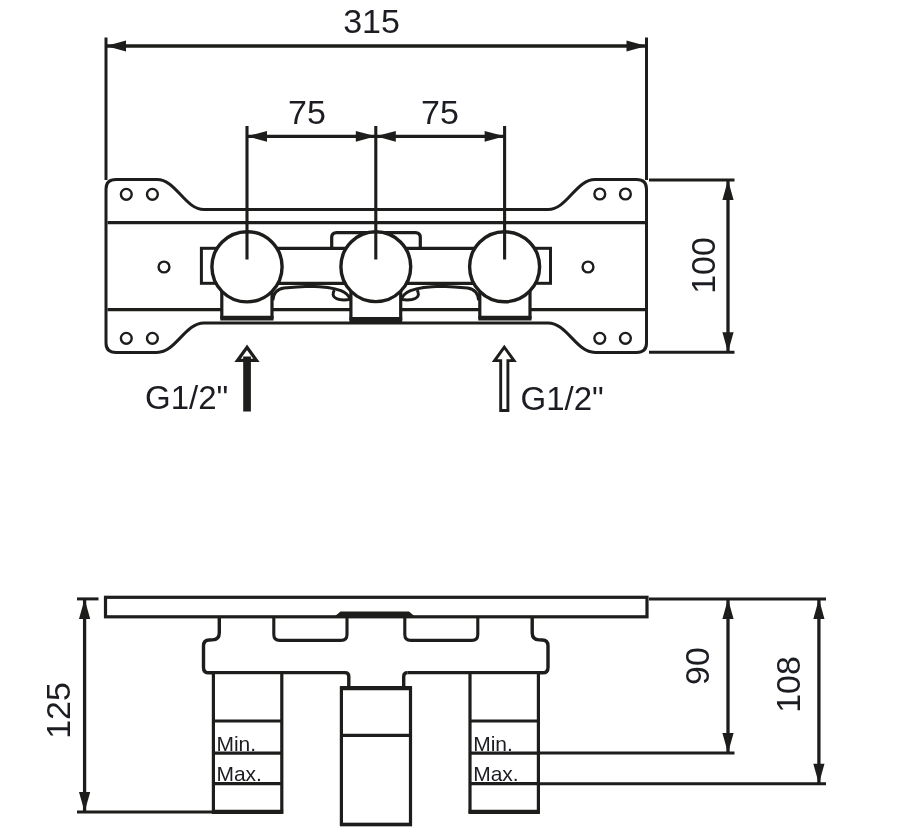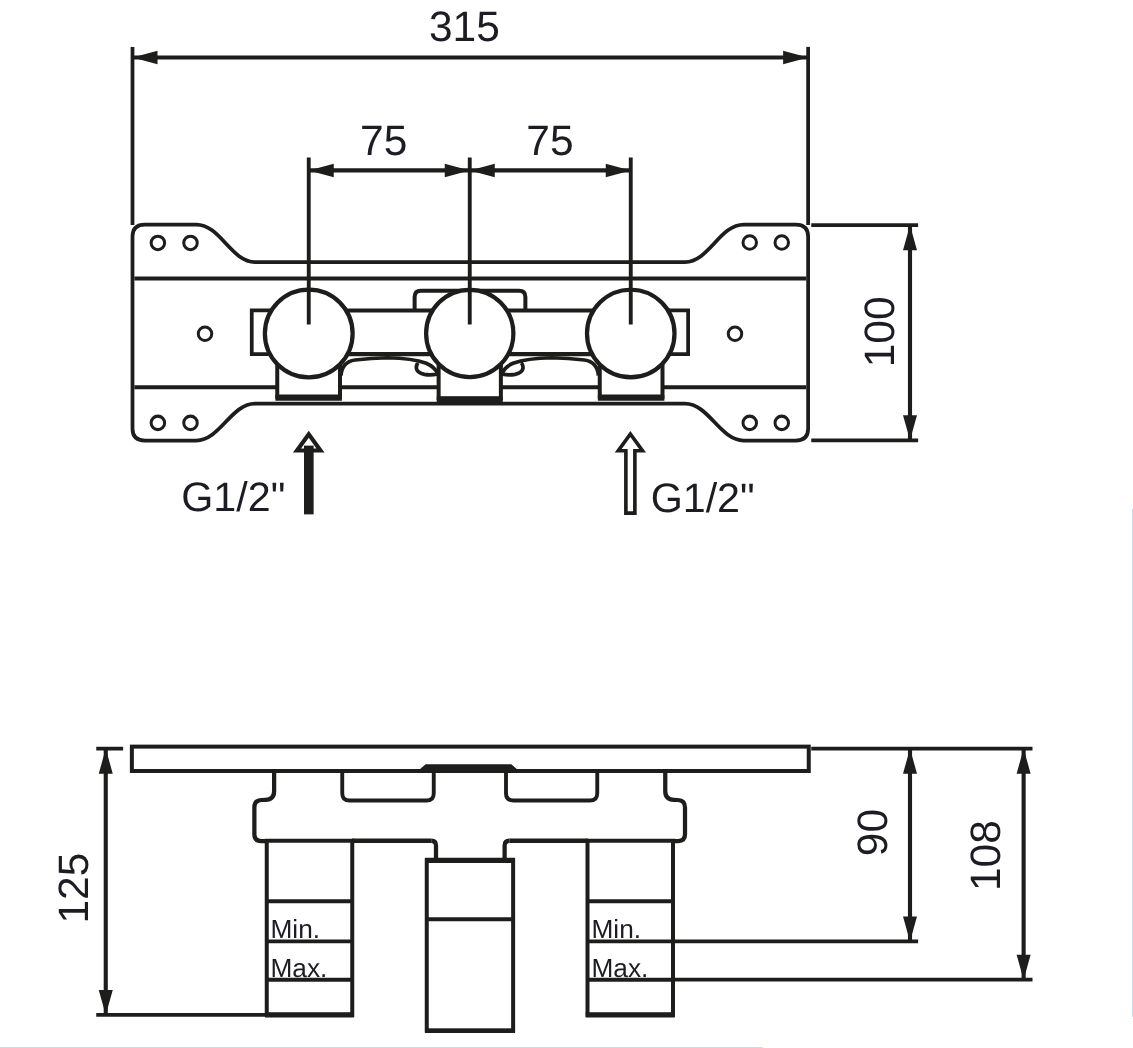--- a/index.html
+++ b/index.html
@@ -1,16 +1,16 @@
 <!DOCTYPE html>
 <html><head>
 <meta charset="utf-8">
 <style>
   html,body{margin:0;padding:0;background:#ffffff;}
-  .wrap{width:906px;height:838px;background:#0369a1;position:relative;}
+  .wrap{width:906px;height:838px;background:#8b5cf6;position:relative;}
   text{font-family:"Liberation Sans",sans-serif;fill:#1b1d22;}
 </style>
 </head>
 <body>
 <div class="wrap">
 <svg width="906" height="838" viewBox="0 0 906 838">
 
 <rect x="0" y="0" width="906" height="838" fill="#ffffff"></rect>
 
 <path d="M106,189 Q106,179.6 116,179.6 L157,179.6 C176,179.6 185,209.6 204,209.6 L548,209.6 C567,209.6 576,179.6 595,179.6 L636.5,179.6 Q646.5,179.6 646.5,189 L646.5,343 Q646.5,352.4 636.5,352.4 L595,352.4 C576,352.4 567,322.9 548,322.9 L204,322.9 C185,322.9 176,352.4 157,352.4 L116,352.4 Q106,352.4 106,343 Z" fill="#ffffff" stroke="#1d1d1b" stroke-width="3"></path>

